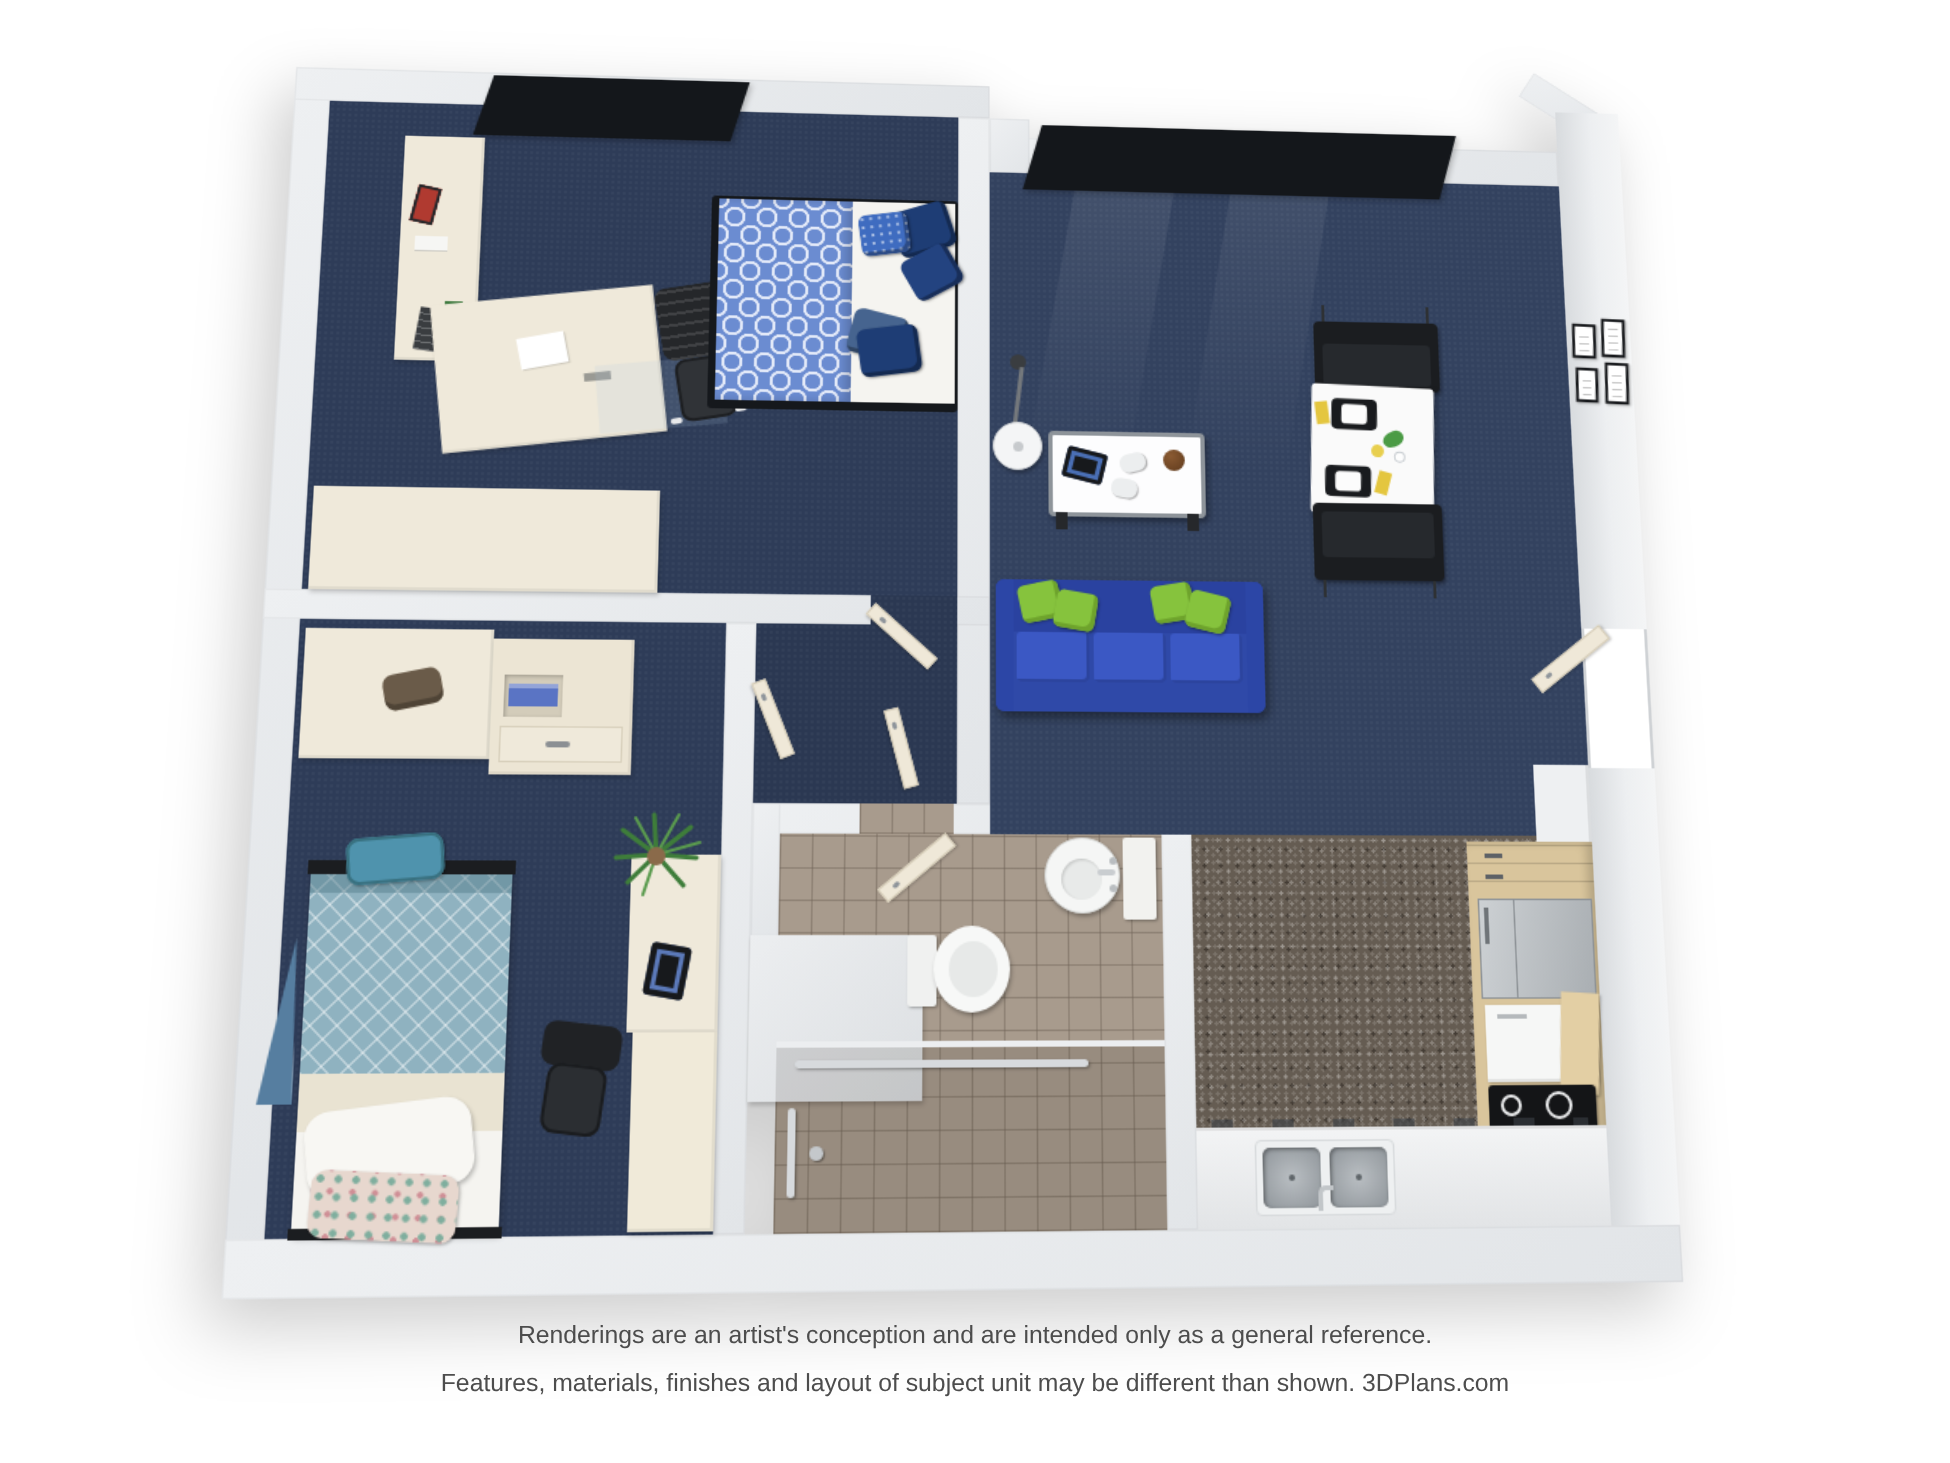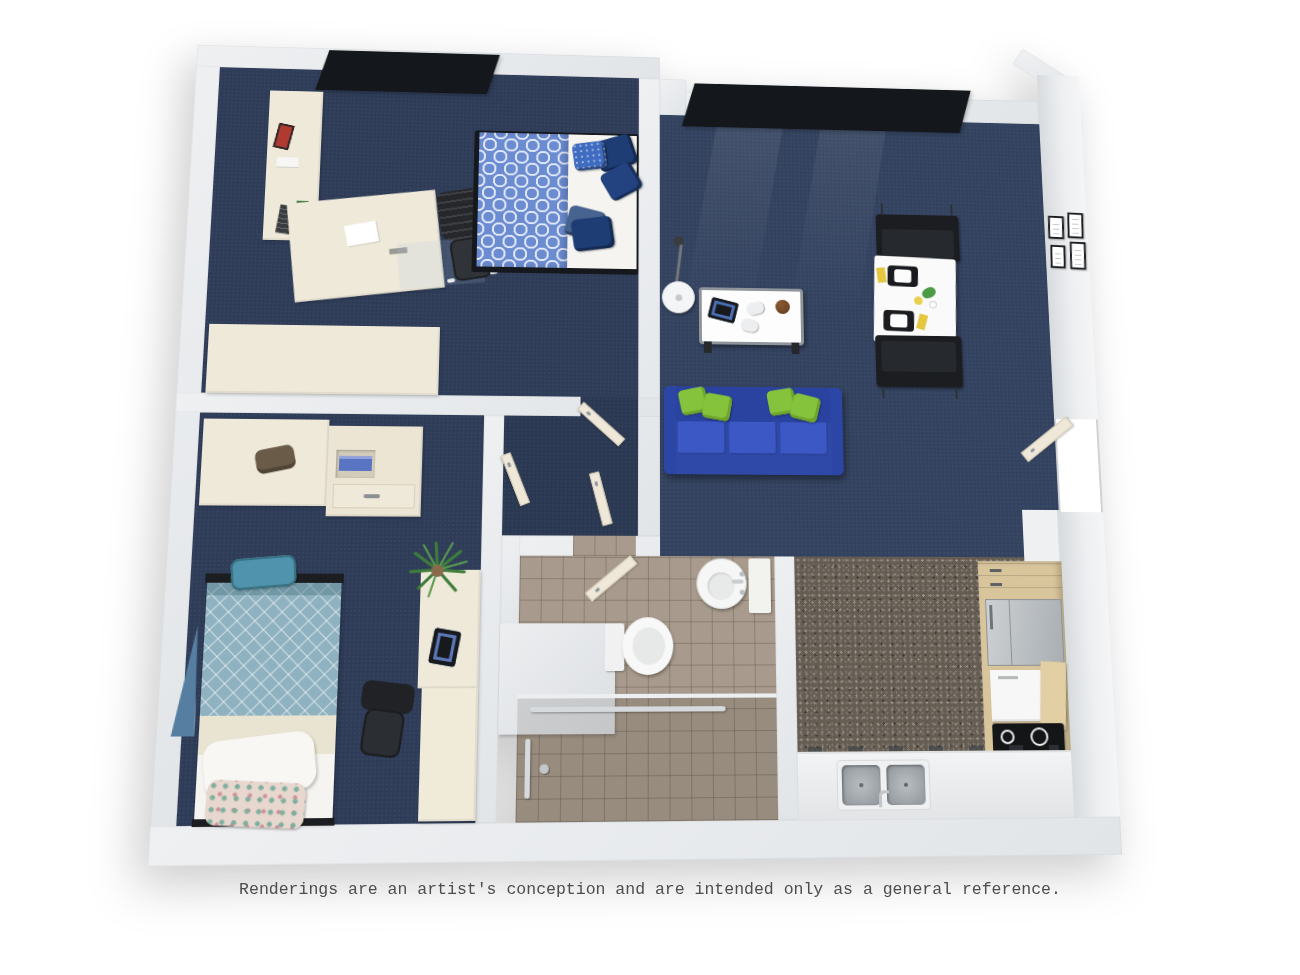--- a/index.html
+++ b/index.html
@@ -1,17 +1,17 @@
 <!DOCTYPE html>
 <html><head>
 <meta charset="utf-8">
 <style>
   html,body{margin:0;padding:0;background:#ffffff;}
   #screen{position:relative;width:1300px;height:975px;background:#ffffff;overflow:hidden;
-          font-family:Liberation Mono, monospace;}
+          font-family:Liberation Sans, sans-serif;}
   #plan{position:absolute;left:182px;top:30px;width:946px;height:816px;
         transform:perspective(1050px) rotateX(7.5deg) rotateY(3deg);
         transform-origin:50% 55%;
         filter:drop-shadow(-10px 16px 22px rgba(0,0,0,.20));}
   #plan *{position:absolute;box-sizing:border-box;}
   .wall{background:linear-gradient(135deg,#eef0f2 0%,#e2e5e8 100%);box-shadow:inset 0 0 0 1px rgba(0,0,0,.035);}
   .wallface{background:linear-gradient(90deg,#d8dbde 0%,#edeff1 55%,#f4f5f6 100%);}
   .carpet{background-color:#2e3c58;background-image:radial-gradient(rgba(255,255,255,.035) 1px,transparent 1.2px);background-size:4px 4px;}
   .carpet-lt{background-color:#33425f;}
   .cream{background:#efe9da;box-shadow:inset -2px -2px 0 rgba(0,0,0,.06),1px 2px 3px rgba(0,0,0,.18);}
@@ -304,14 +304,15 @@
         <span style="left:21px;top:21px;width:4px;height:4px;border-radius:50%;background:#5f6569;"></span>
         <span style="left:65px;top:21px;width:4px;height:4px;border-radius:50%;background:#5f6569;"></span>
         <span style="left:40px;top:28px;width:10px;height:16px;border-left:3px solid #c2c6c9;border-top:3px solid #c2c6c9;border-radius:5px 0 0 0;"></span>
       </span>
     </div>
 
   </div>
 
   <div id="footer" style="top:874px;">
     <span class="l">Renderings are an artist's conception and are intended only as a general reference.</span>
+    <span class="l">Features, materials, finishes and layout of subject unit may be different than shown. 3DPlans.com</span>
   </div>
 </div>
 
 </body></html>

